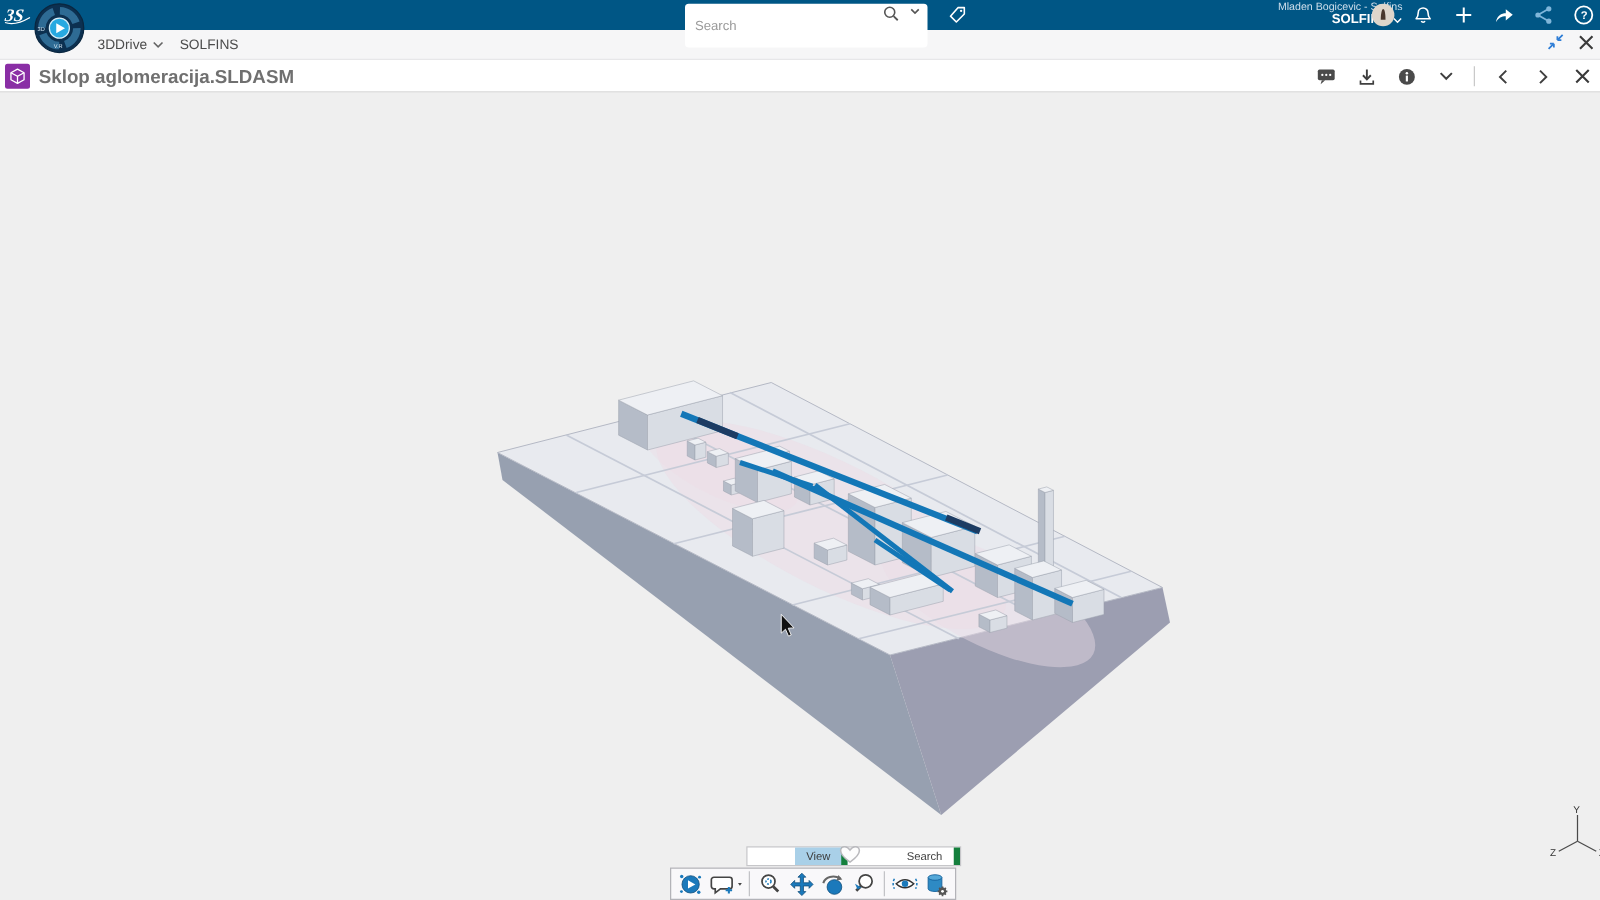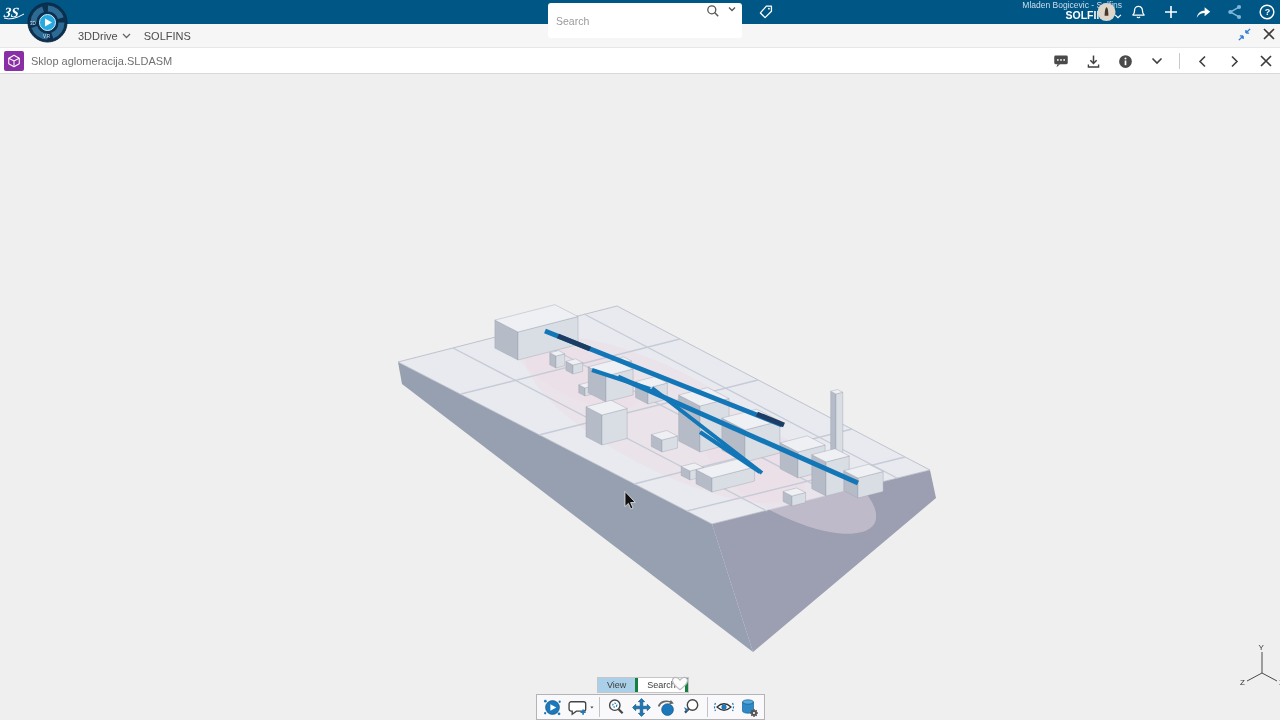--- a/index.html
+++ b/index.html
@@ -25,32 +25,32 @@
 
   
   .navbar { position:relative; height:24px; background:#f6f6f7; border-bottom:1px solid #e7e7e9; z-index:10; }
   .nav-left { position:absolute; left:78px; top:0; height:24px; display:flex; align-items:center; gap:5px; font-size:11px; color:#4c4c4c; }
   .nav-org { margin-left:8px; }
   .nav-right { position:absolute; right:4px; top:0; height:24px; display:flex; align-items:center; gap:10px; }
 
   
   .docbar { position:relative; height:26px; background:#fff; border-bottom:1px solid #d8d8d8; z-index:10; }
   .doc-icon { position:absolute; left:4px; top:3px; width:20px; height:20px; background:#8a2ea5; border-radius:2px; display:flex; align-items:center; justify-content:center; }
-  .doc-title { position:absolute; left:31px; top:0; height:26px; display:flex; align-items:center; font-size:11px; color:#707070; }
+  .doc-title { position:absolute; left:31px; top:0; height:26px; display:flex; align-items:center; font-size:15px; color:#707070;font-weight:bold; }
   .doc-right { position:absolute; right:4px; top:0; height:26px; display:flex; align-items:center; gap:12px; }
   .dico { width:20px; height:20px; display:flex; align-items:center; justify-content:center; }
   .vdiv { width:1px; height:16px; background:#c9c9c9; }
 
   
   .canvas { position:relative; width:1280px; height:646px; background:#efefef; overflow:hidden; }
   #scene { position:absolute; left:0; top:0; width:1280px; height:646px; }
 
   
   .tabstrip { position:absolute; left:597px; top:603px; display:flex; align-items:stretch; height:16px; background:#fff; border:1px solid #c6c6c9; z-index:5; }
-  .vtab { font-size:9px; color:#3c3c3c; padding:2px 9px 0 9px; border-right:3px solid #15803d; }
+  .vtab { font-size:9px; color:#3c3c3c; padding:2px 9px 0 9px; border-right:5px solid #15803d;margin-left:38px; }
   .vtab.active { background:#a9d0e8; }
   .fav-heart { position:absolute; left:671px; top:602px; z-index:5; }
   .vtoolbar { position:absolute; left:536px; top:620px; height:26px; background:#f9f8fa; border:1px solid #b3b3b8; display:flex; align-items:center; padding:0 3px; gap:1px; z-index:5; }
   .tbtn { width:24px; height:22px; display:flex; align-items:center; justify-content:center; }
   .tsep { width:1px; height:20px; background:#c3c3c7; margin:0 3px; }
 </style>
 </head>
 <body>
 
 <div class="topbar">

